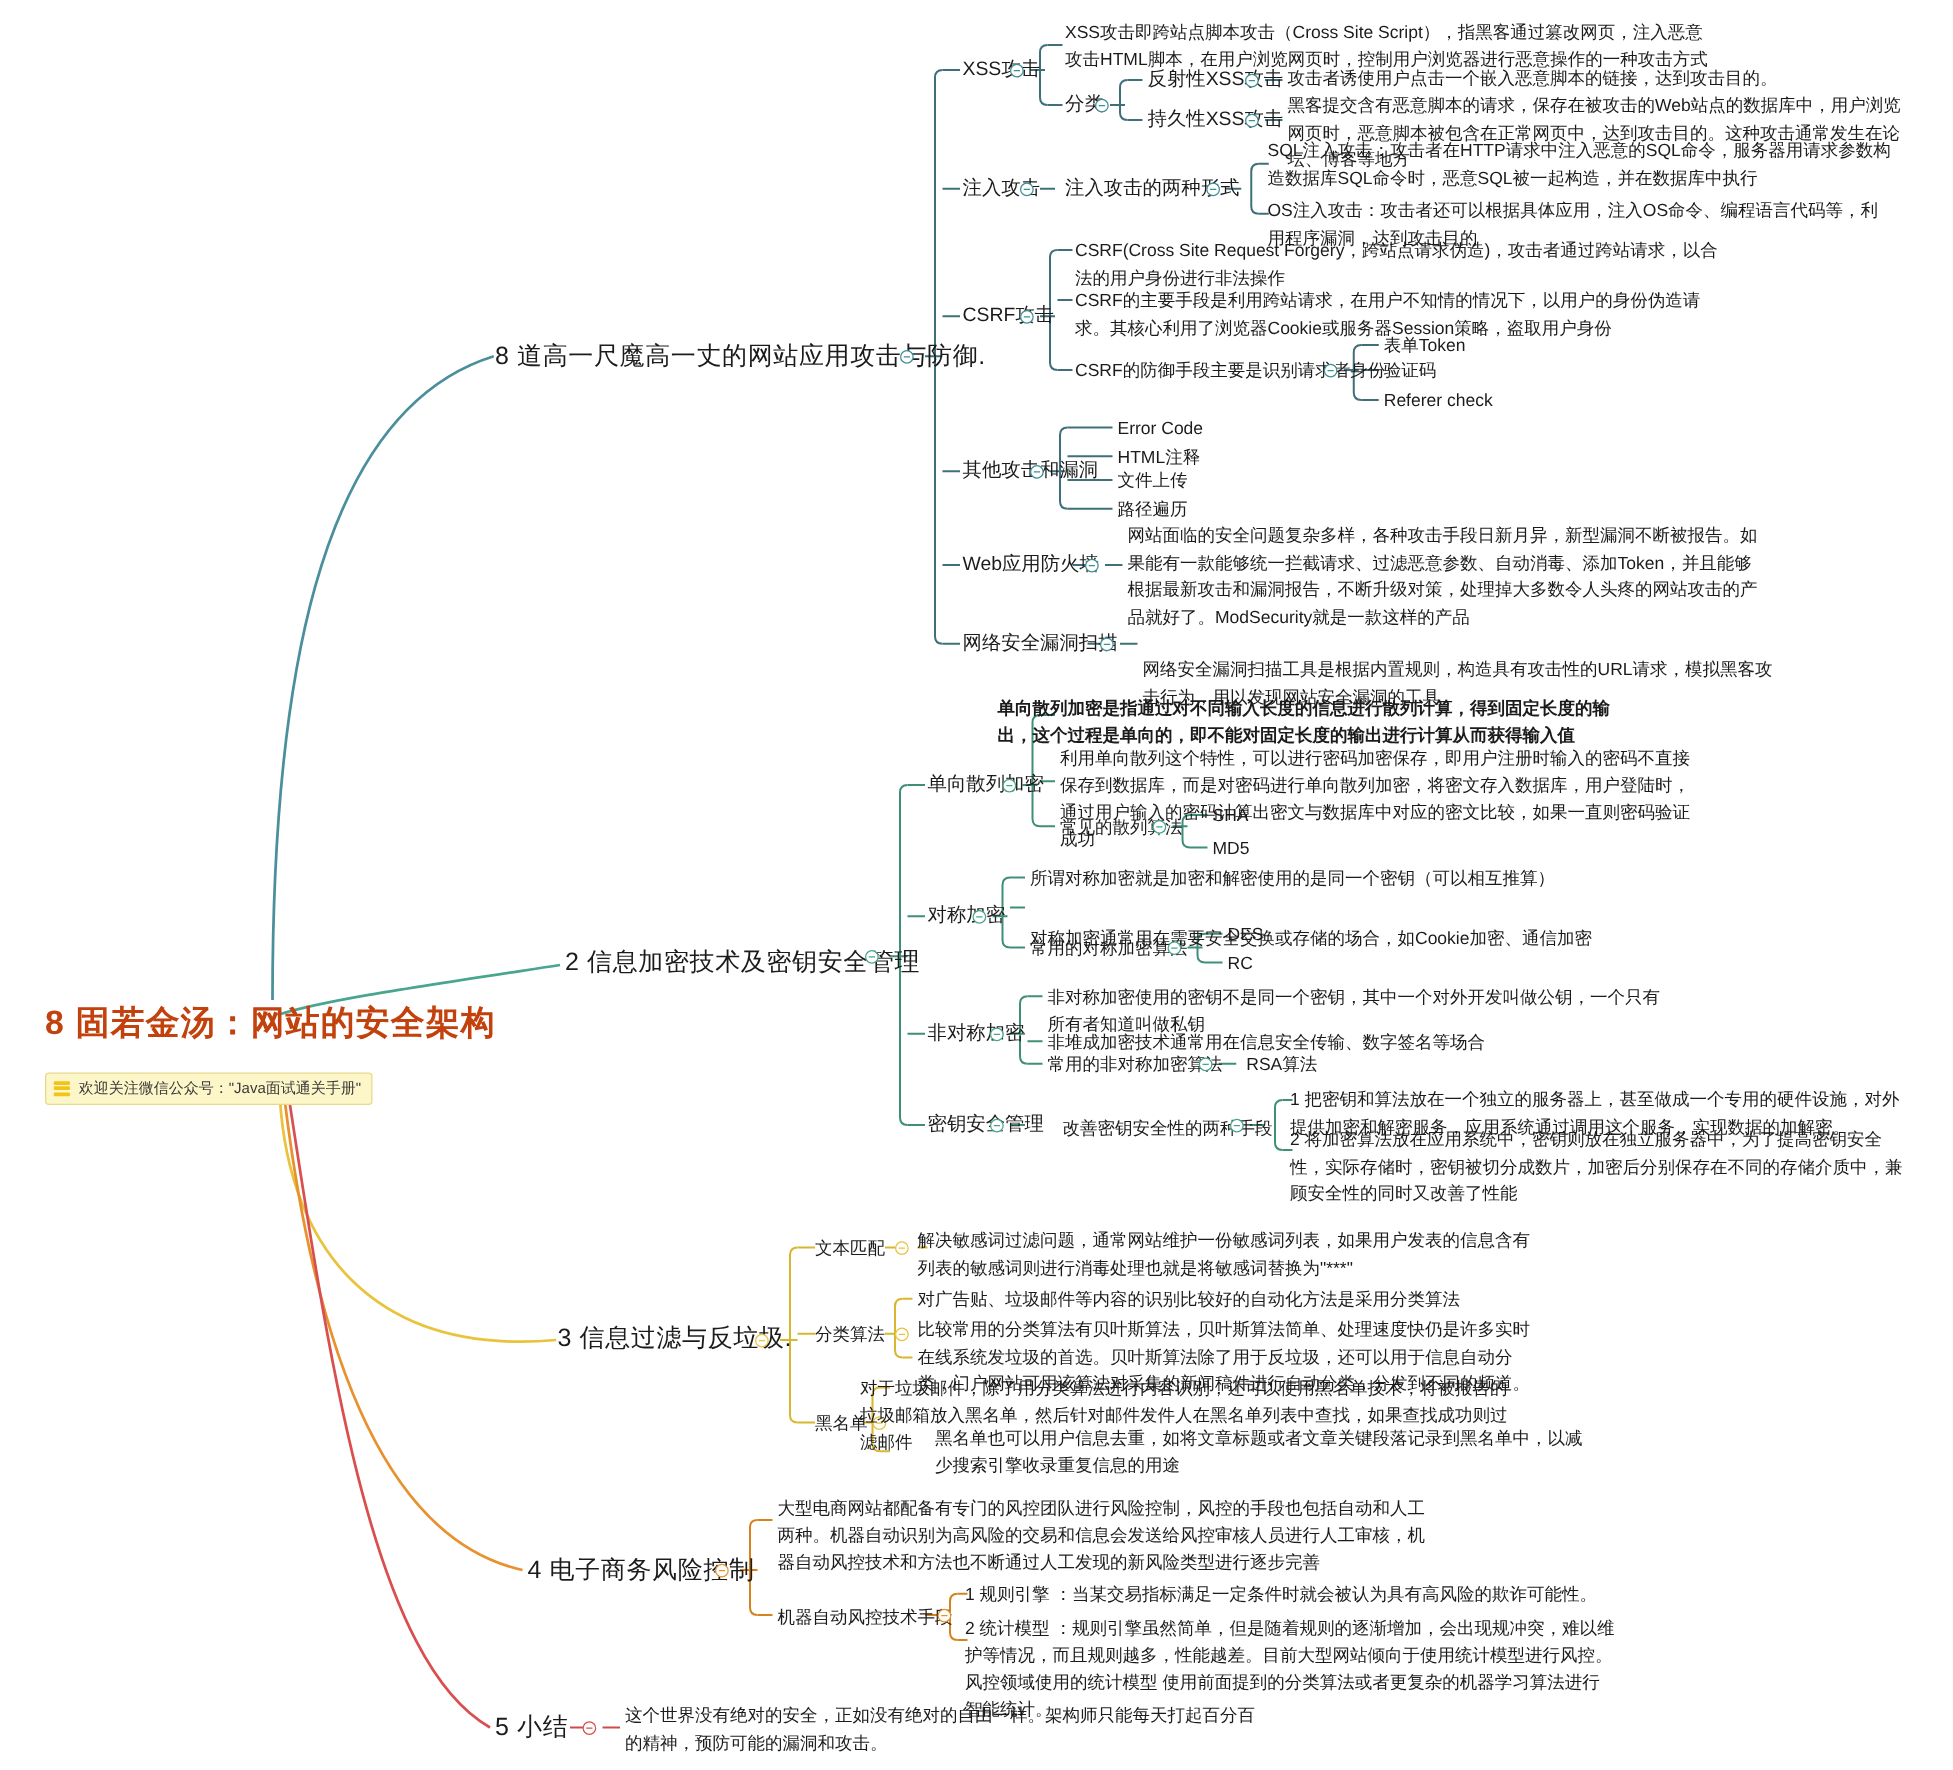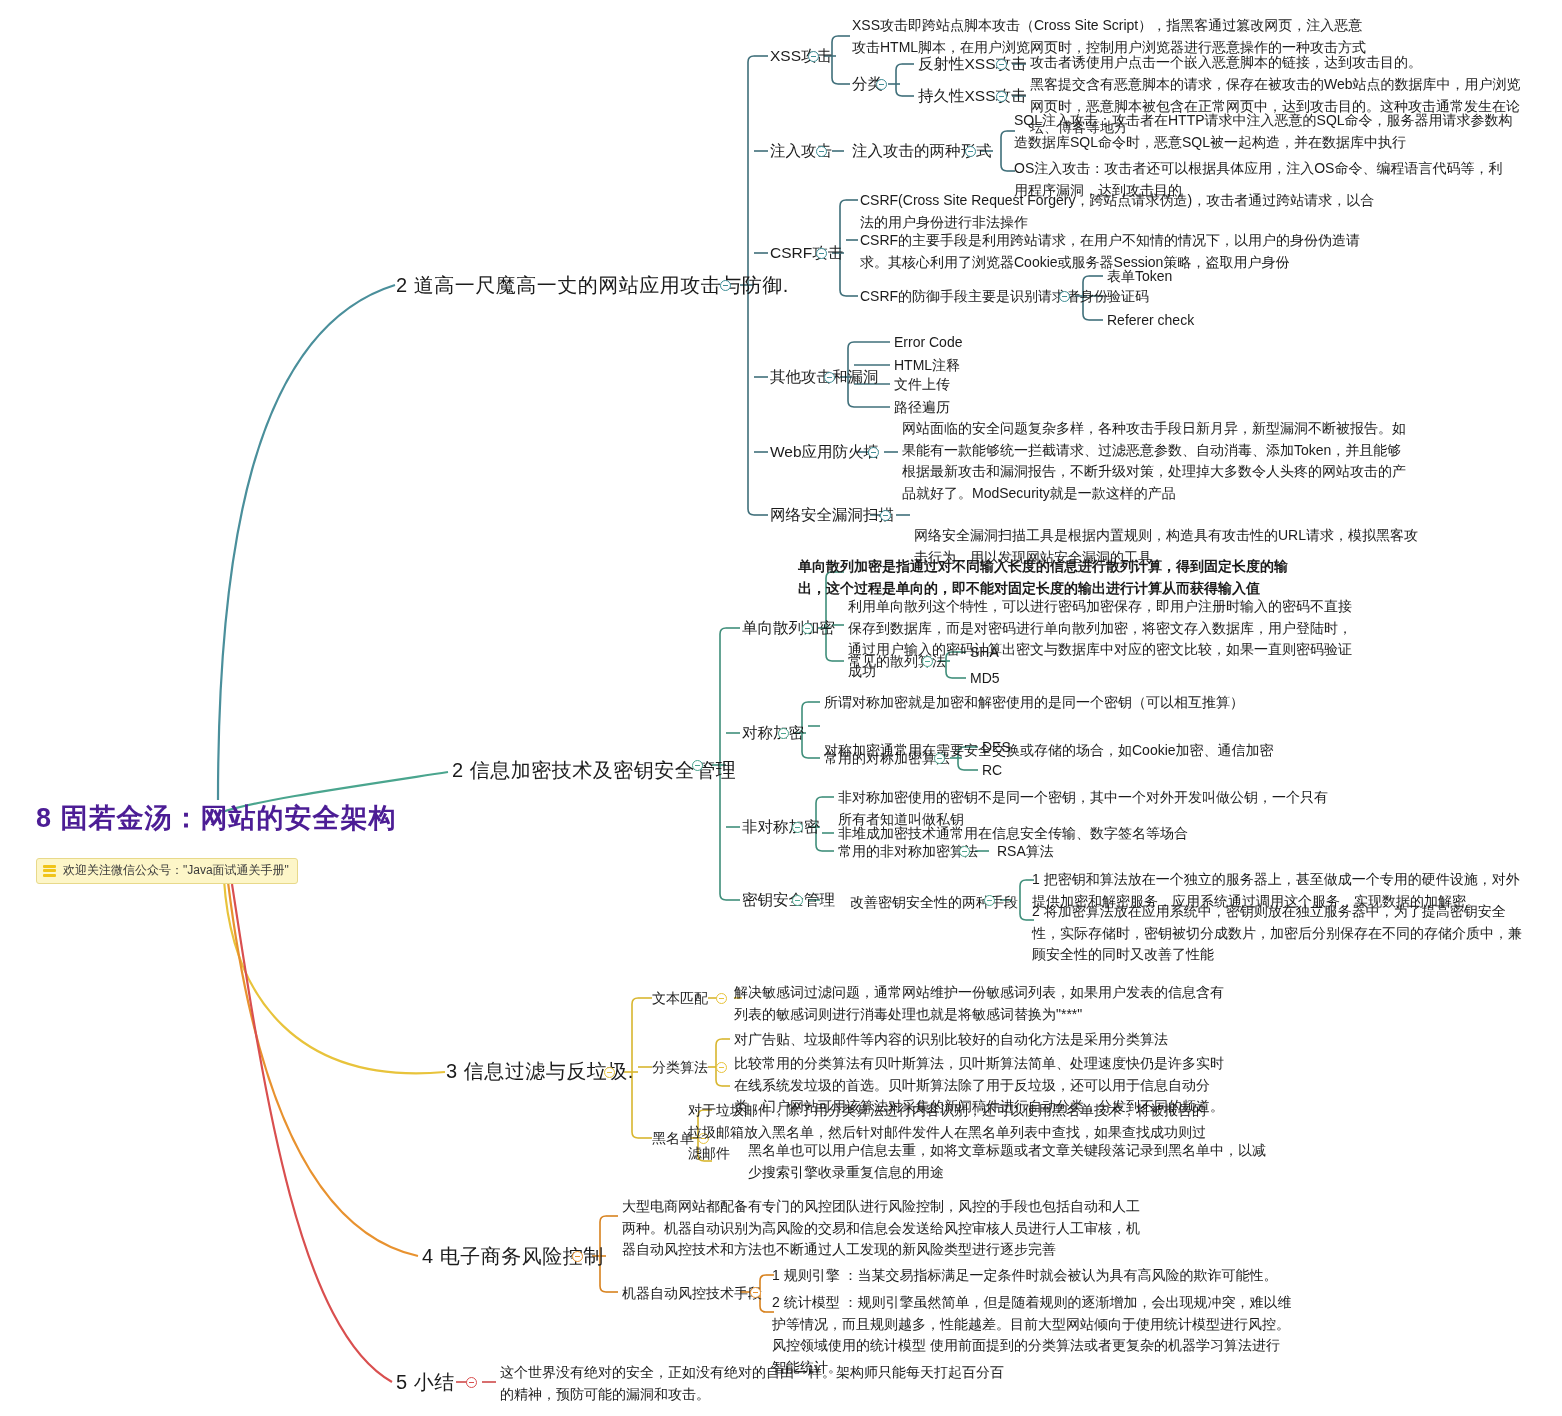--- a/index.html
+++ b/index.html
@@ -9,21 +9,21 @@
     font-family:"Liberation Sans","DejaVu Sans",sans-serif;
     color:#1b1b1b;
     overflow:hidden;
     position:relative;
   }
   #svg-links{position:absolute;left:0;top:0;width:1562px;height:1416px;pointer-events:none;}
 
   
   .root-wrap{position:absolute;left:36px;top:800px;width:300px;}
   .root-title{
-    font-size:27px;font-weight:bold;letter-spacing:1px;color:#4c1d95;white-space:nowrap;
+    font-size:27px;font-weight:bold;letter-spacing:1px;color:#c2410c;white-space:nowrap;
   }
   .note-badge{
     margin-top:22px;display:inline-flex;align-items:center;gap:7px;
     background:#fdf6c8;border:1px solid #e8d98a;border-radius:3px;
     padding:3px 8px 4px 6px;font-size:12px;color:#3a3a3a;white-space:nowrap;
   }
   .note-icon{display:inline-block;width:13px;height:12px;position:relative;flex:0 0 auto;}
   .note-icon i{position:absolute;left:0;width:13px;height:3px;background:#f0c419;border-radius:1px;}
   .note-icon i:nth-child(1){top:0;}
   .note-icon i:nth-child(2){top:4.5px;}
@@ -203,21 +203,21 @@
     <span class="note-icon">
         <i></i>
         <i></i>
         <i></i>
       </span>
     <span>欢迎关注微信公众号："Java面试通关手册"</span>
   </div>
 </div>
 
 <div class="node lvl1" style="left:396px;top:272px;">
-  <span class="txt">2 道高一尺魔高一丈的网站应用攻击与防御.</span>
+  <span class="txt">8 道高一尺魔高一丈的网站应用攻击与防御.</span>
 </div>
 <span class="toggle teal" style="left:720px;top:280px;"></span>
 
 <div class="node" style="left:770px;top:46px;"><span class="txt">XSS攻击</span></div>
 <span class="toggle teal" style="left:808px;top:51px;"></span>
 <div class="para" style="left:852px;top:15px;width:520px;">XSS攻击即跨站点脚本攻击（Cross Site Script），指黑客通过篡改网页，注入恶意攻击HTML脚本，在用户浏览网页时，控制用户浏览器进行恶意操作的一种攻击方式</div>
 
 <div class="node" style="left:852px;top:74px;"><span class="txt">分类</span></div>
 <span class="toggle teal" style="left:876px;top:79px;"></span>
 <div class="node" style="left:918px;top:54px;"><span class="txt">反射性XSS攻击</span></div>

